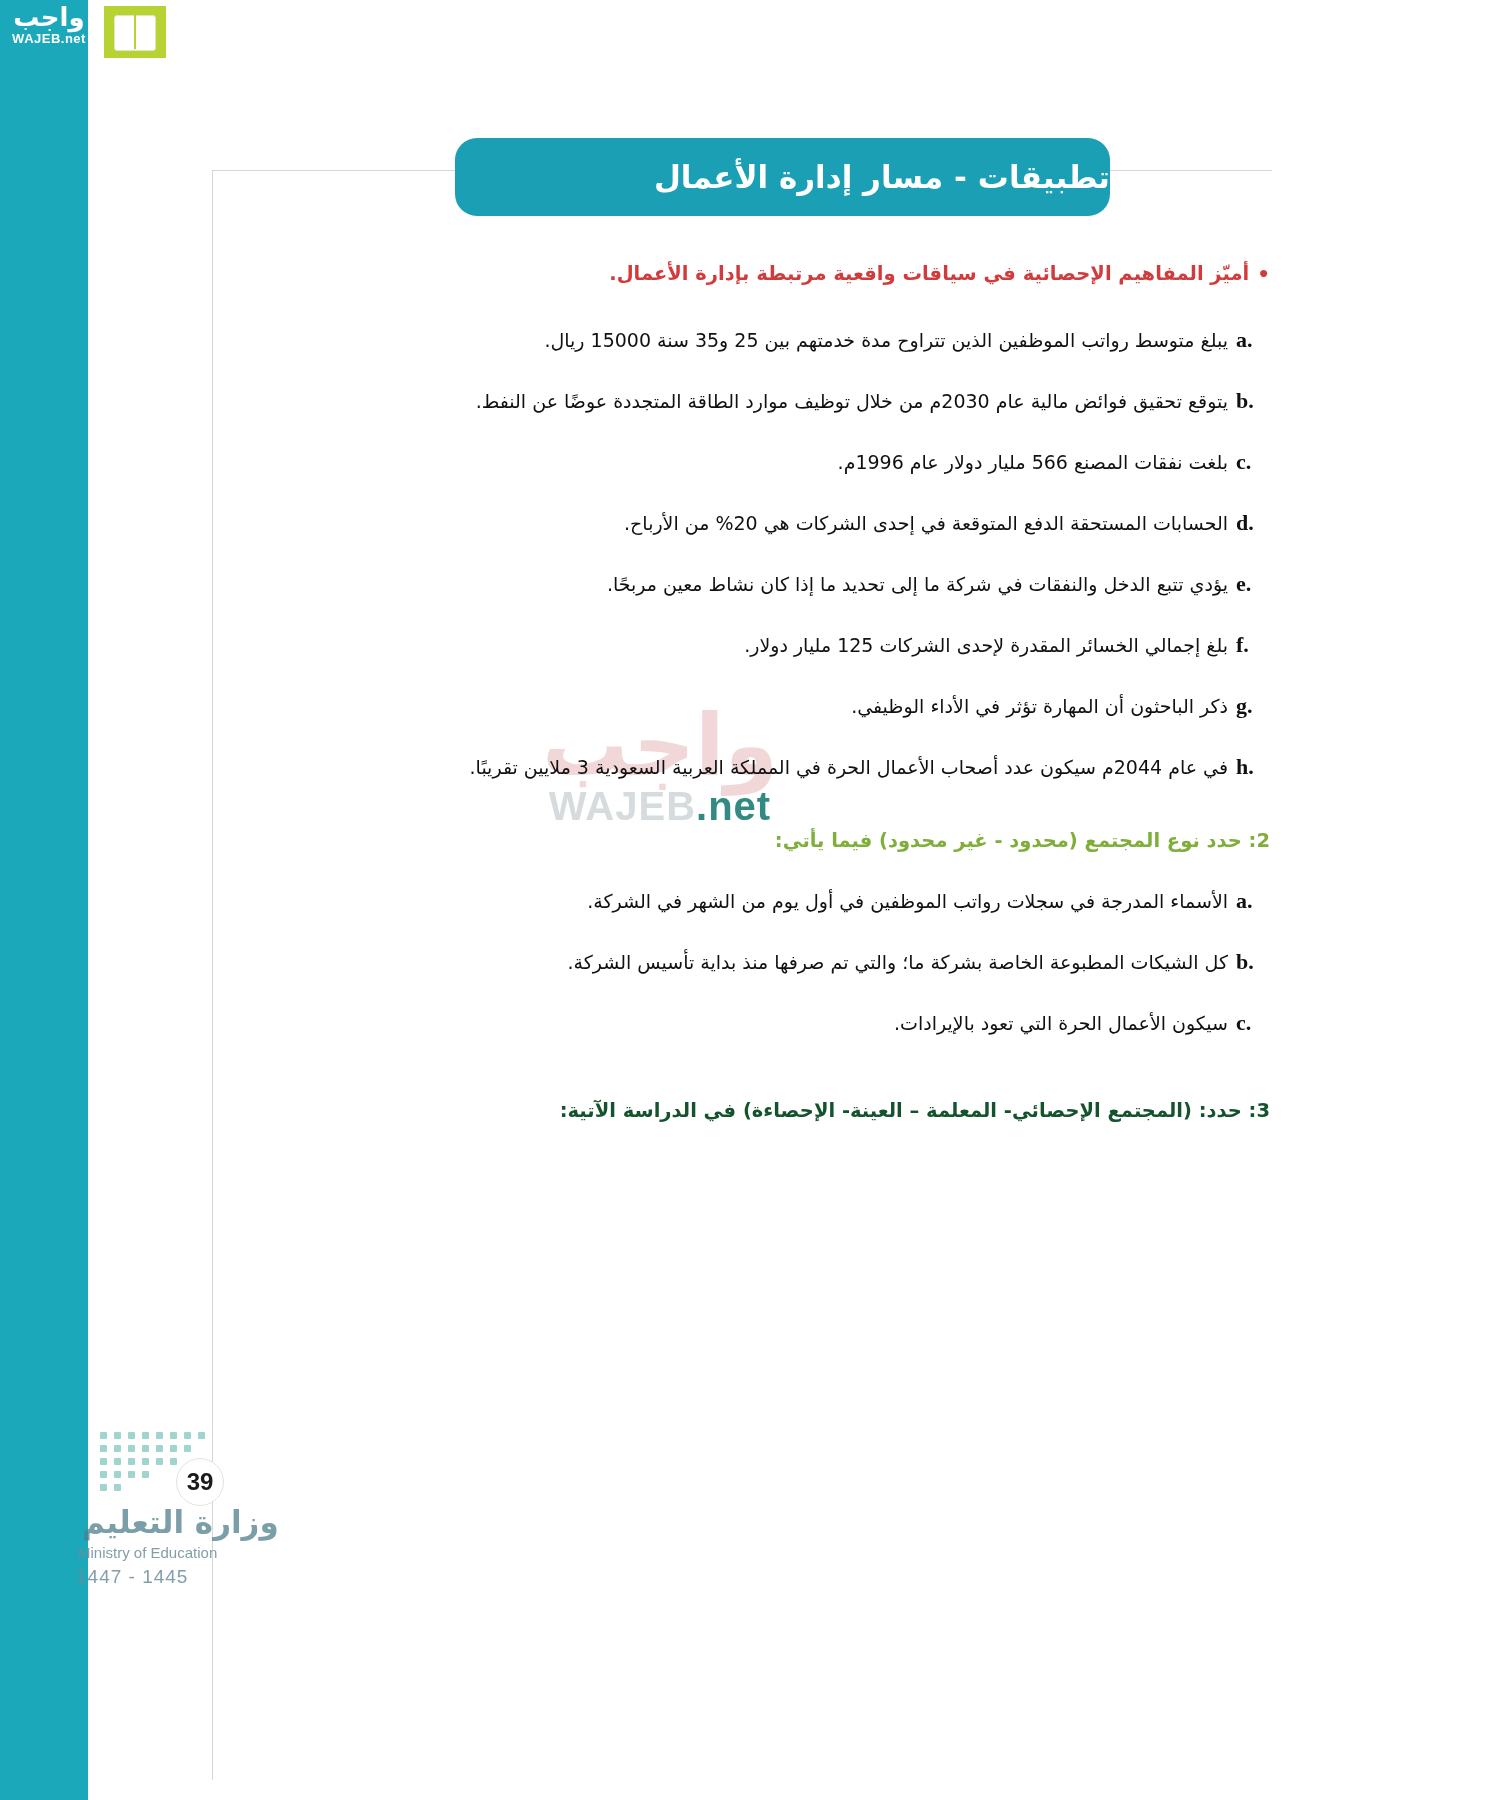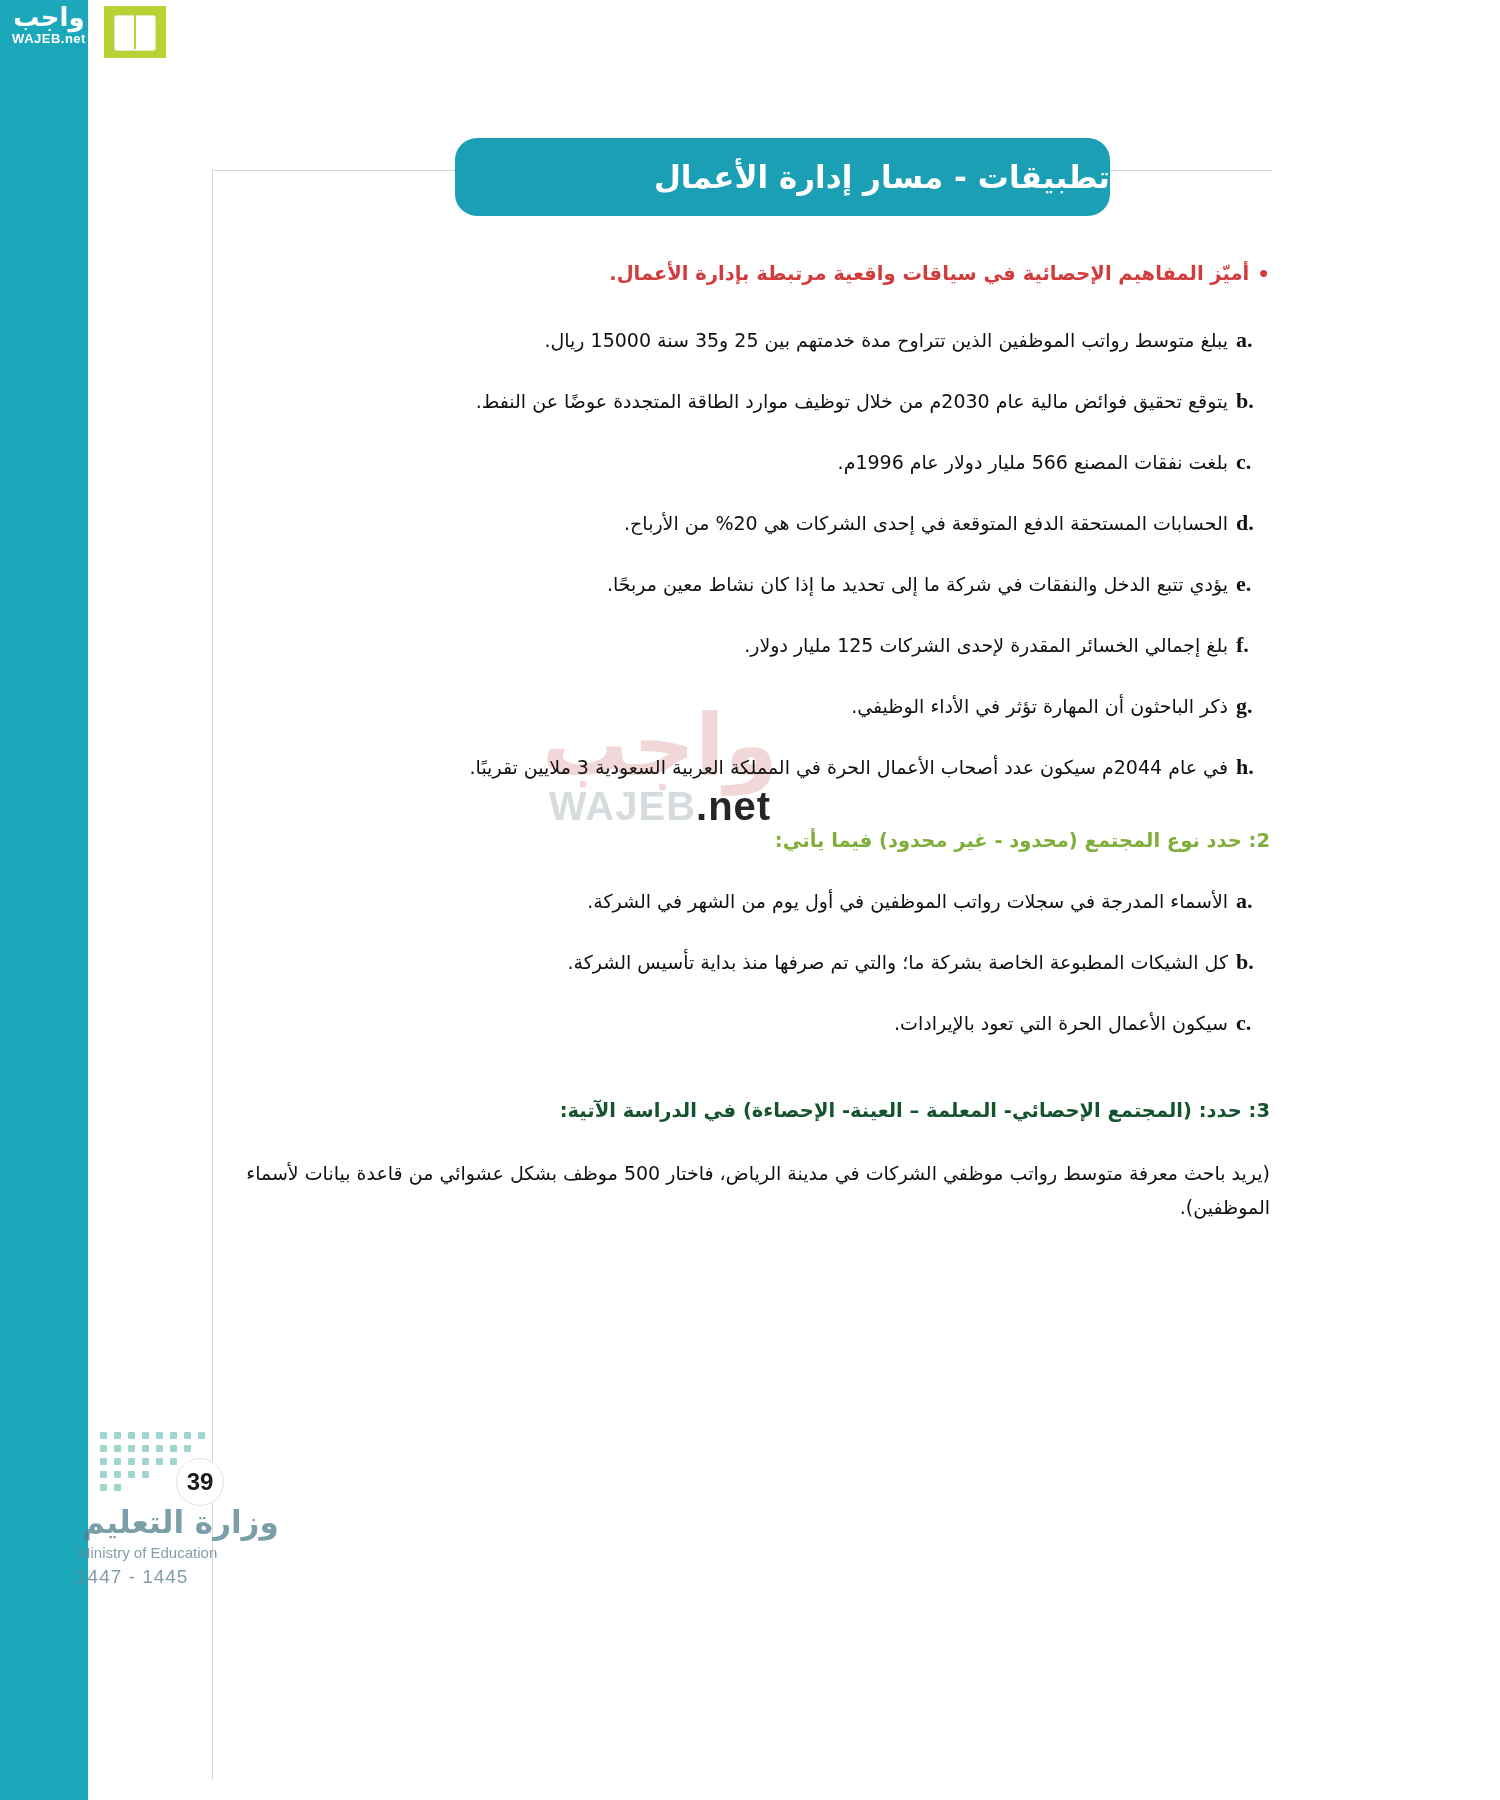--- a/index.html
+++ b/index.html
@@ -242,21 +242,21 @@
     opacity: .55;
   }
   .watermark .wm-net {
     font-family: "Liberation Sans", sans-serif;
     font-size: 40px;
     font-weight: bold;
     color: #cfd5d8;
     letter-spacing: 1px;
     margin-top: -6px;
   }
-  .watermark .wm-net .dotnet { color: #000000; }
+  .watermark .wm-net .dotnet { color: #0f766e; }
 
   
   .moe {
     position: absolute;
     left: 90px;
     bottom: 188px;
     width: 200px;
     height: 180px;
     z-index: 5;
   }
@@ -434,21 +434,20 @@
         <span class="txt">سيكون الأعمال الحرة التي تعود بالإيرادات.</span>
       </div>
 
     </div>
   </div>
 
   <div class="sp-40"></div>
 
   <div>
     <div class="q-head c-blue">3: حدد: (المجتمع الإحصائي- المعلمة – العينة- الإحصاءة) في الدراسة الآتية:</div>
-    <div class="para">(يريد باحث معرفة متوسط رواتب موظفي الشركات في مدينة الرياض، فاختار 500 موظف بشكل عشوائي من قاعدة بيانات لأسماء الموظفين).</div>
   </div>
 
 </div>
 
 <div class="moe">
   <div class="dots">
     <span style="left:0px;  top:0px;"></span>
       <span style="left:14px; top:0px;"></span>
       <span style="left:28px; top:0px;"></span>
       <span style="left:42px; top:0px;"></span>

